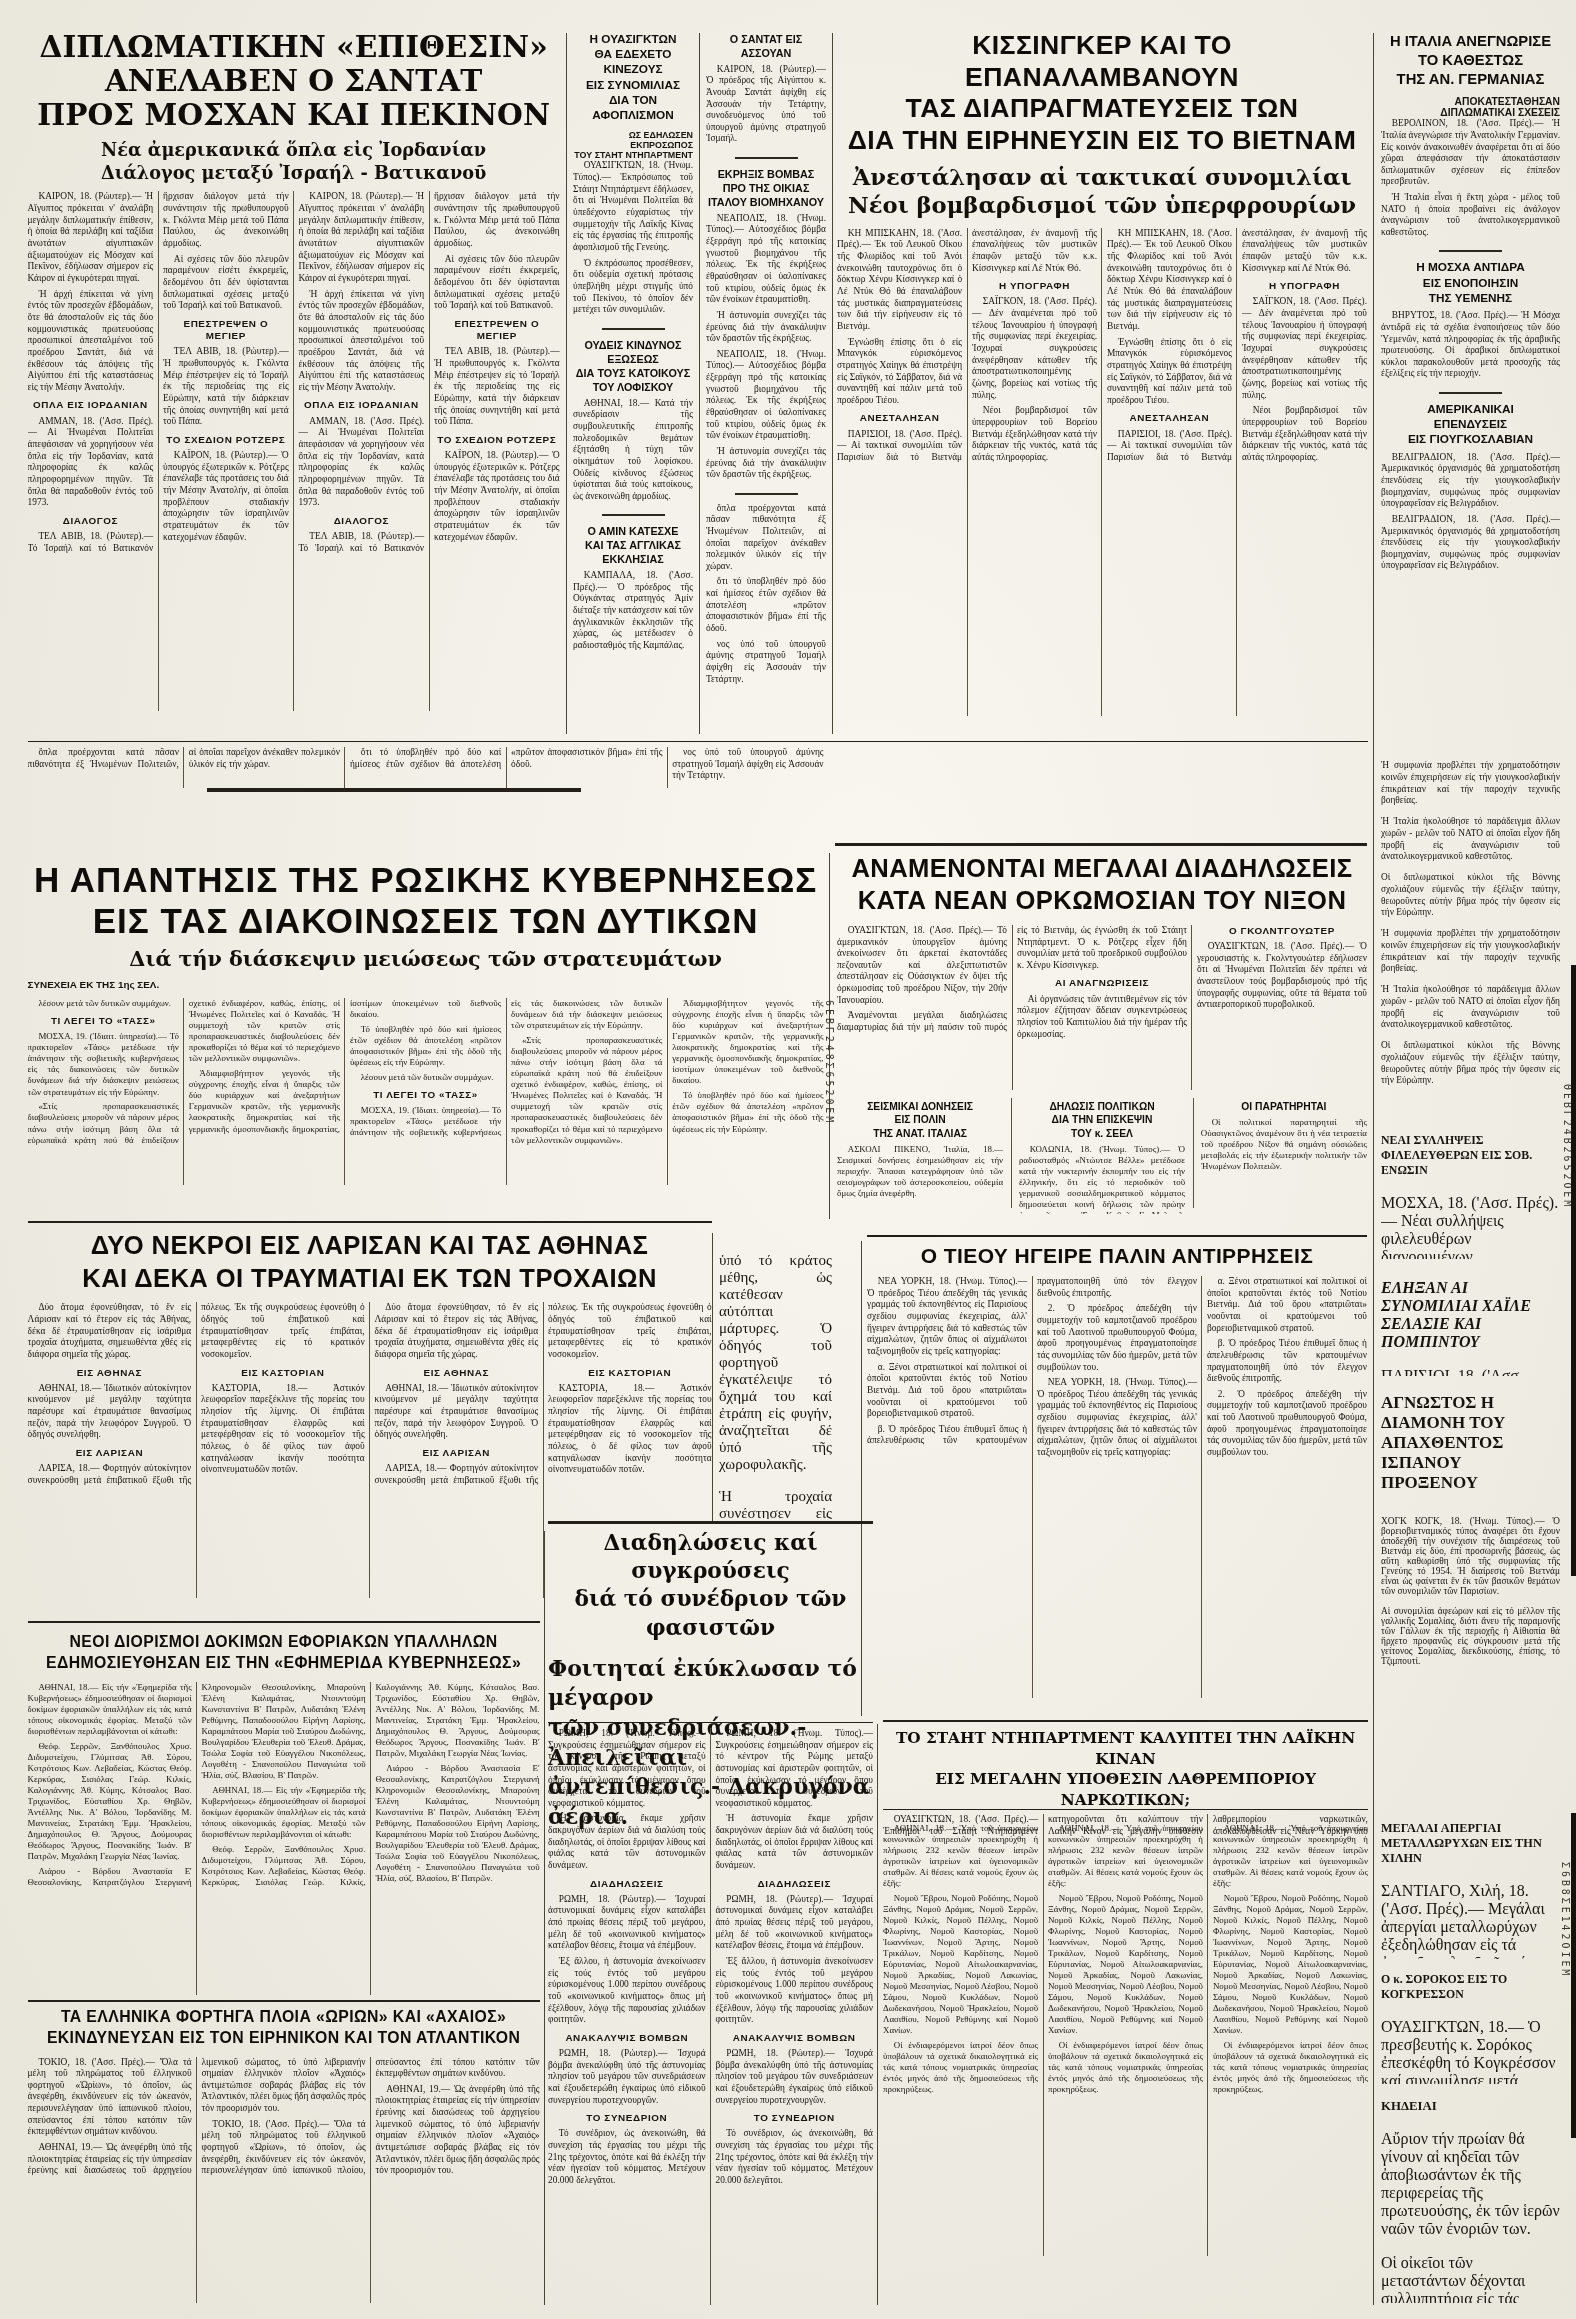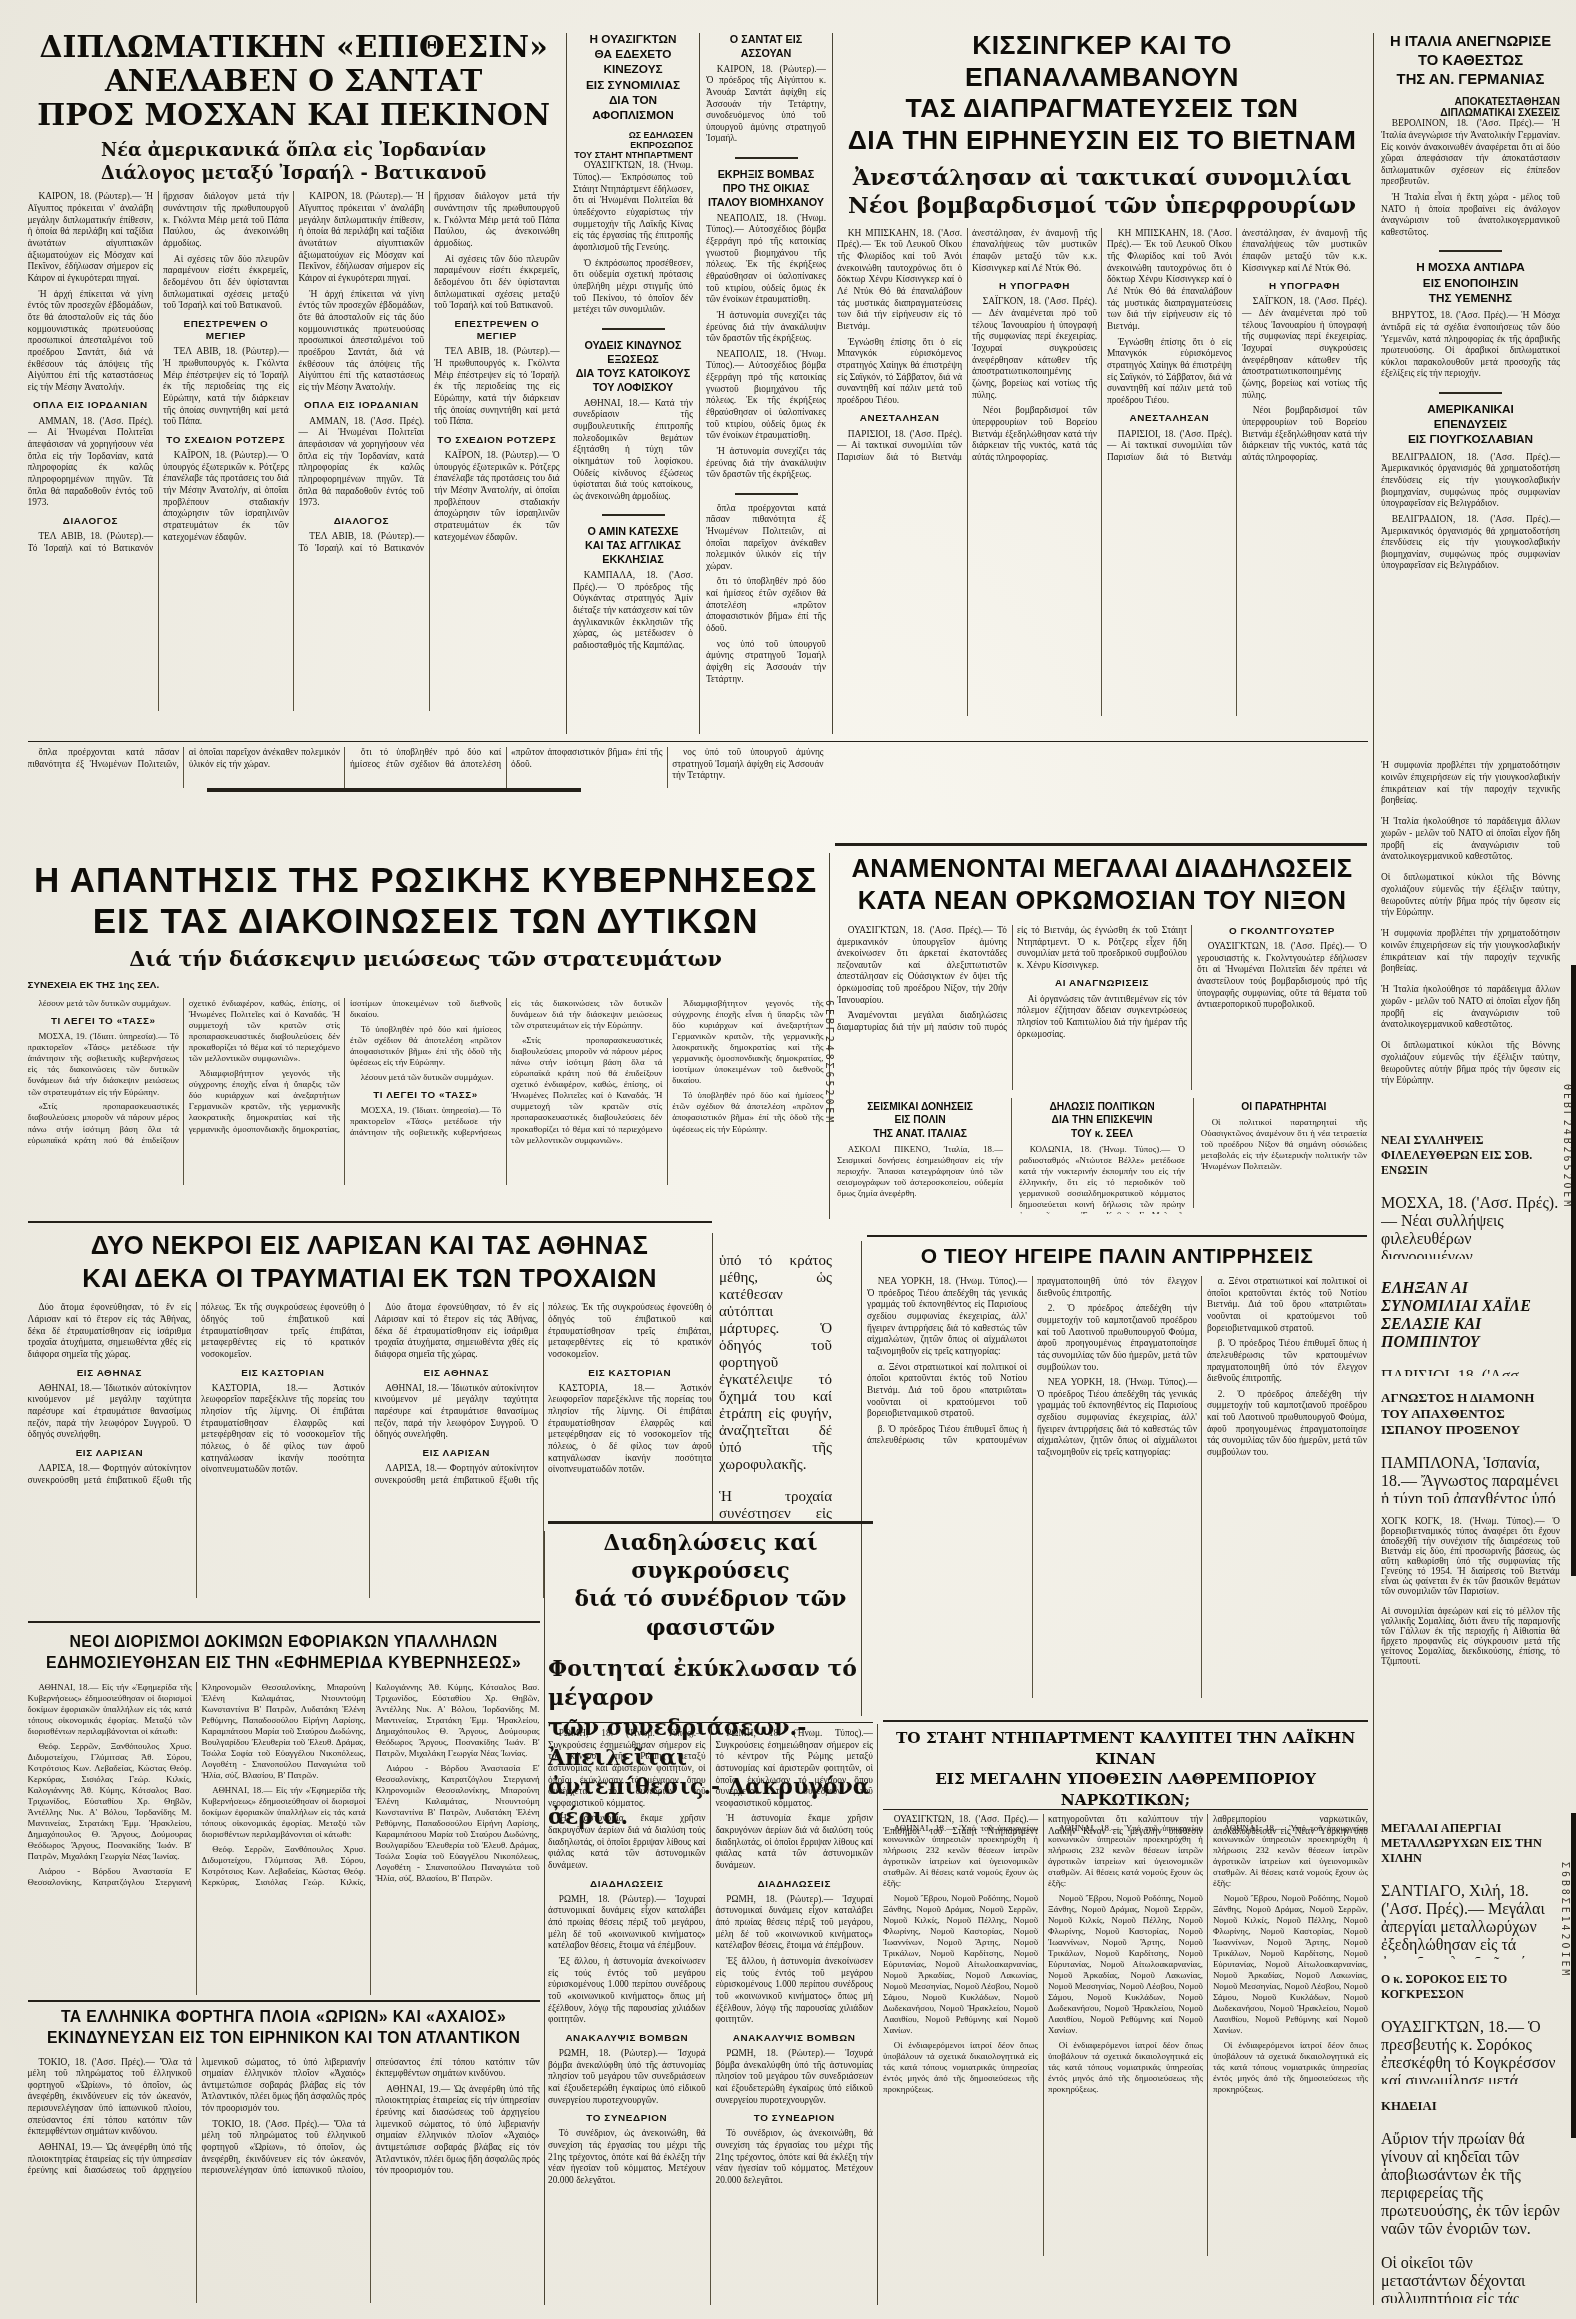--- a/index.html
+++ b/index.html
@@ -345,21 +345,21 @@
 <section class="art" style="left:1381px;top:1266px;width:179px;height:110px;overflow:hidden">
   <h2 class="bh" style="font-size:16px;font-style:italic">ΕΛΗΞΑΝ ΑΙ ΣΥΝΟΜΙΛΙΑΙ
 ΧΑΪΛΕ ΣΕΛΑΣΙΕ
 ΚΑΙ ΠΟΜΠΙΝΤΟΥ</h2>
   <div class="bt">
       <p>ΠΑΡΙΣΙΟΙ, 18. ('Ασσ. Πρές).— Ἔληξαν αἱ συνομιλίαι τοῦ αὐτοκράτορος τῆς Αἰθιοπίας Χαϊλέ Σελασιέ μετά τοῦ προέδρου Πομπιντού.</p>
     </div>
 </section>
 
 <section class="art" style="left:1381px;top:1379px;width:179px;height:124px;overflow:hidden">
-  <h2 class="bh" style="font-size:13px">ΑΓΝΩΣΤΟΣ Η ΔΙΑΜΟΝΗ
+  <h2 class="bh" style="font-size:17px">ΑΓΝΩΣΤΟΣ Η ΔΙΑΜΟΝΗ
 ΤΟΥ ΑΠΑΧΘΕΝΤΟΣ
 ΙΣΠΑΝΟΥ ΠΡΟΞΕΝΟΥ</h2>
   <div class="bt">
       <p>ΠΑΜΠΛΟΝΑ, Ἱσπανία, 18.— Ἄγνωστος παραμένει ἡ τύχη τοῦ ἀπαχθέντος ὑπό ἀγνώστων ἰσπανοῦ προξένου. Ἡ ἀστυνομία συνεχίζει τάς ἐρεύνας εἰς ὁλόκληρον τήν περιοχήν τῶν συνόρων.</p>
     </div>
 </section>
 
 <section class="art" style="left:1381px;top:1507px;width:179px;height:296px;overflow:hidden">
   <div class="bt brief" style="font-size:9.4px;text-align:justify">
       <p>ΧΟΓΚ ΚΟΓΚ, 18. (Ἠνωμ. Τύπος).— Ὁ βορειοβιετναμικός τύπος ἀναφέρει ὅτι ἔχουν ἀποδεχθῆ τήν συνέχισιν τῆς διαιρέσεως τοῦ Βιετνάμ εἰς δύο, ἐπί προσωρινῆς βάσεως, ὡς αὕτη καθωρίσθη ὑπό τῆς συμφωνίας τῆς Γενεύης τό 1954. Ἡ διαίρεσις τοῦ Βιετνάμ εἶναι ὡς φαίνεται ἕν ἐκ τῶν βασικῶν θεμάτων τῶν συνομιλιῶν τῶν Παρισίων.</p>

